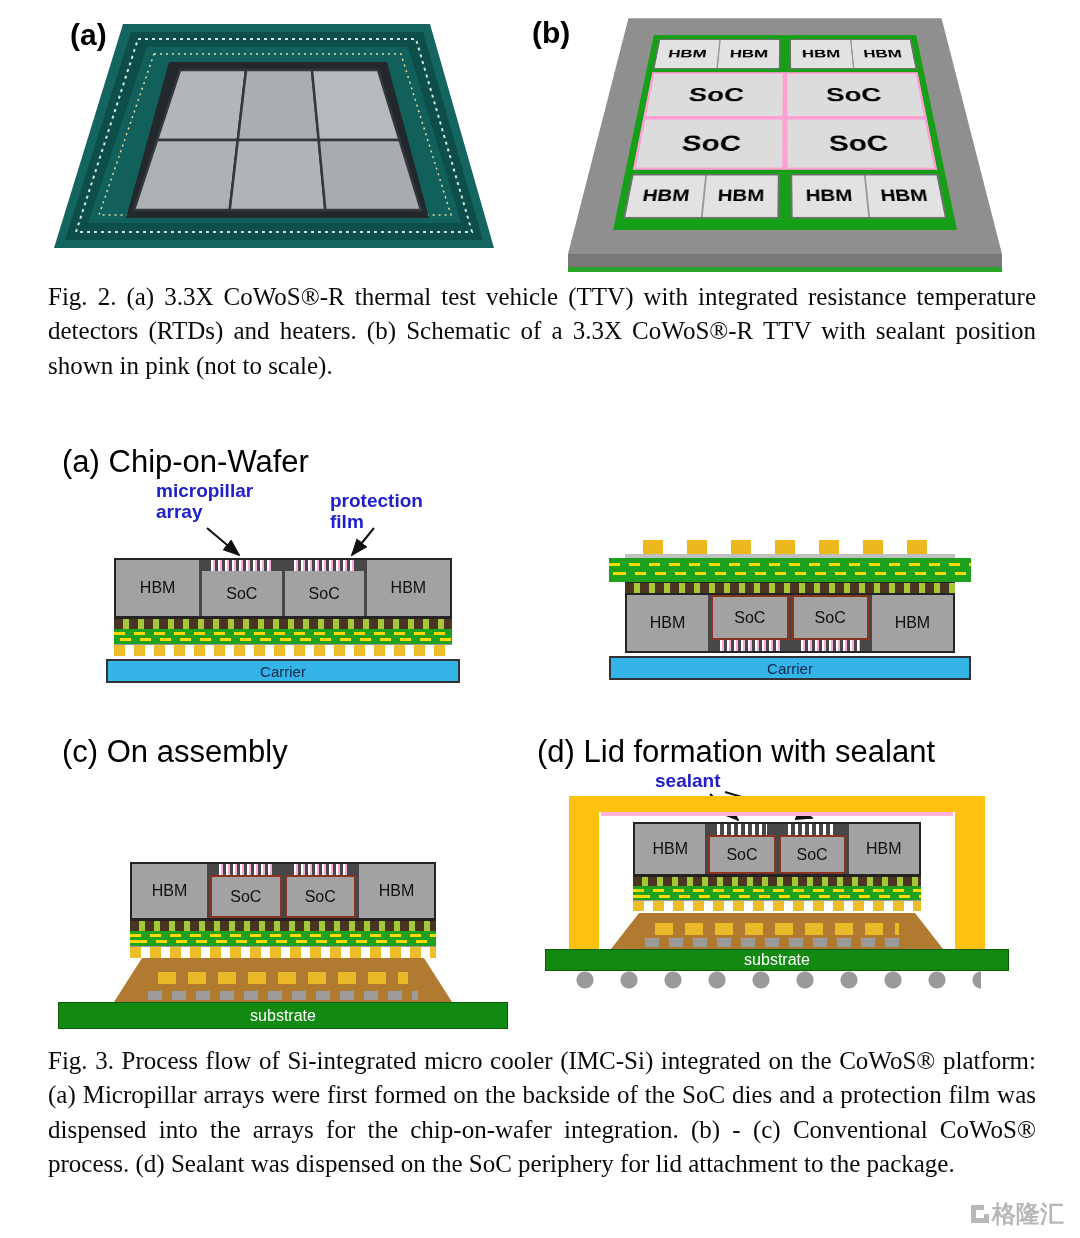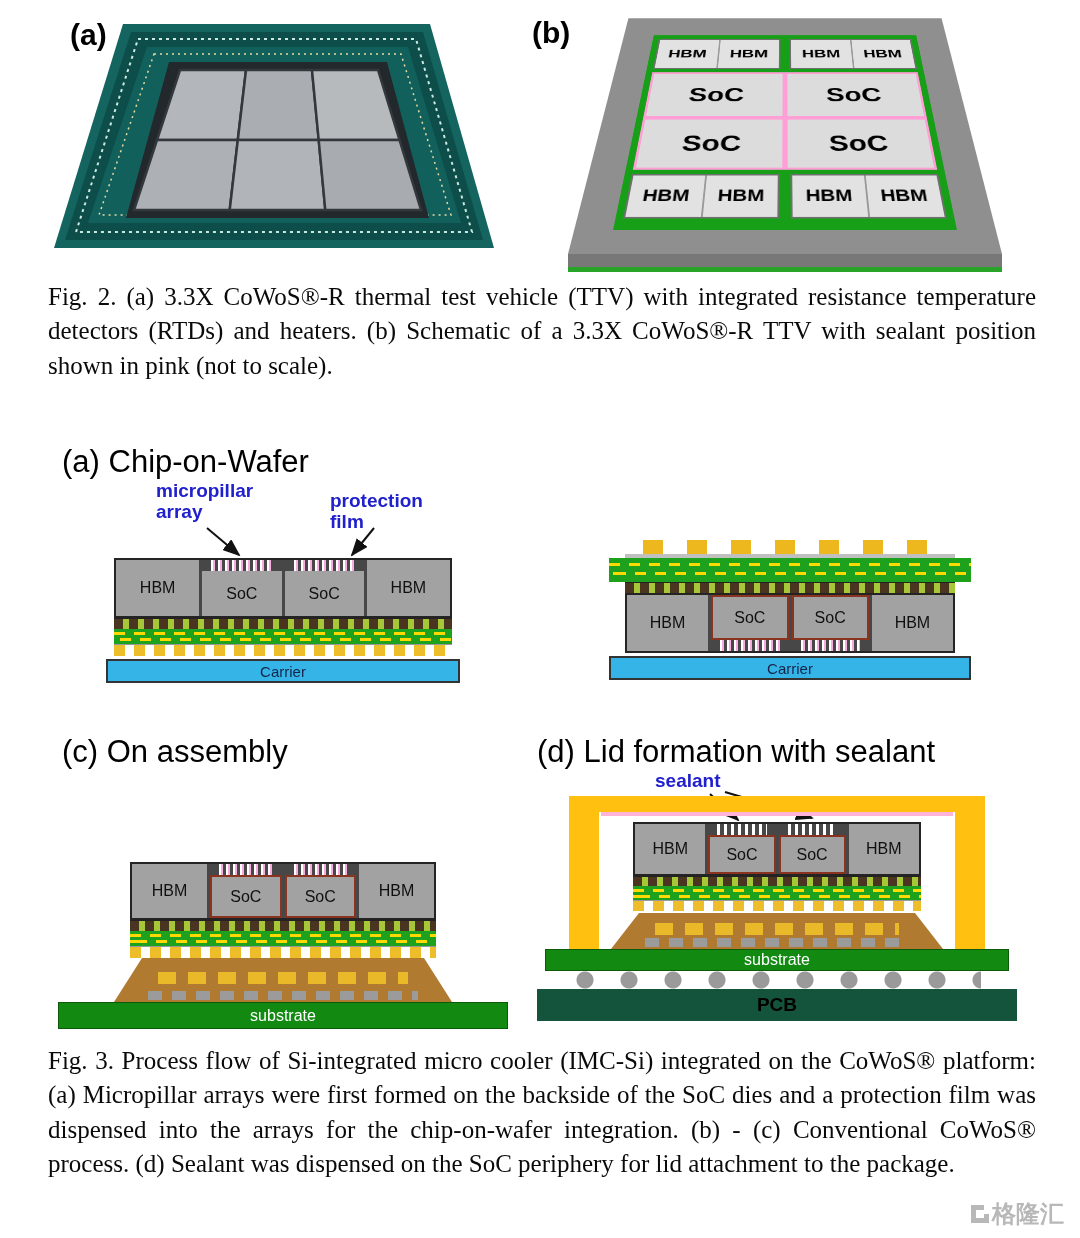--- a/index.html
+++ b/index.html
@@ -268,21 +268,20 @@
         <div class="layer-bumps-dark" style="height:10px;"></div>
         <div class="layer-rdl" style="height:14px;"></div>
         <div class="layer-c4" style="height:11px;"></div>
       </div>
       <div class="substrate-core d-core">
         <div class="core-pads-yellow" style="top:10px;"></div>
         <div class="core-pads-gray"></div>
       </div>
       <div class="substrate-bar d-subbar">substrate</div>
       <div class="balls"></div>
-      <div class="pcb-bar">PCB</div>
     </div>
   </div>
 
   <div class="abs caption" style="left:48px; top:1044px; width:988px;">Fig. 3. Process flow of Si-integrated micro cooler (IMC-Si) integrated on the CoWoS® platform: (a) Micropillar arrays were first formed on the backside of the SoC dies and a protection film was dispensed into the arrays for the chip-on-wafer integration. (b) - (c) Conventional CoWoS® process. (d) Sealant was dispensed on the SoC periphery for lid attachment to the package.</div>
 
   <div class="watermark">
     <svg width="24" height="24" viewBox="0 0 24 24">
       <path d="M3 3 h13 v5 h-8 v8 h8 v-4 h5 v9 H3 Z" fill="#b8b8b8"></path>
     </svg>
     <span class="watermark-text">格隆汇</span>

